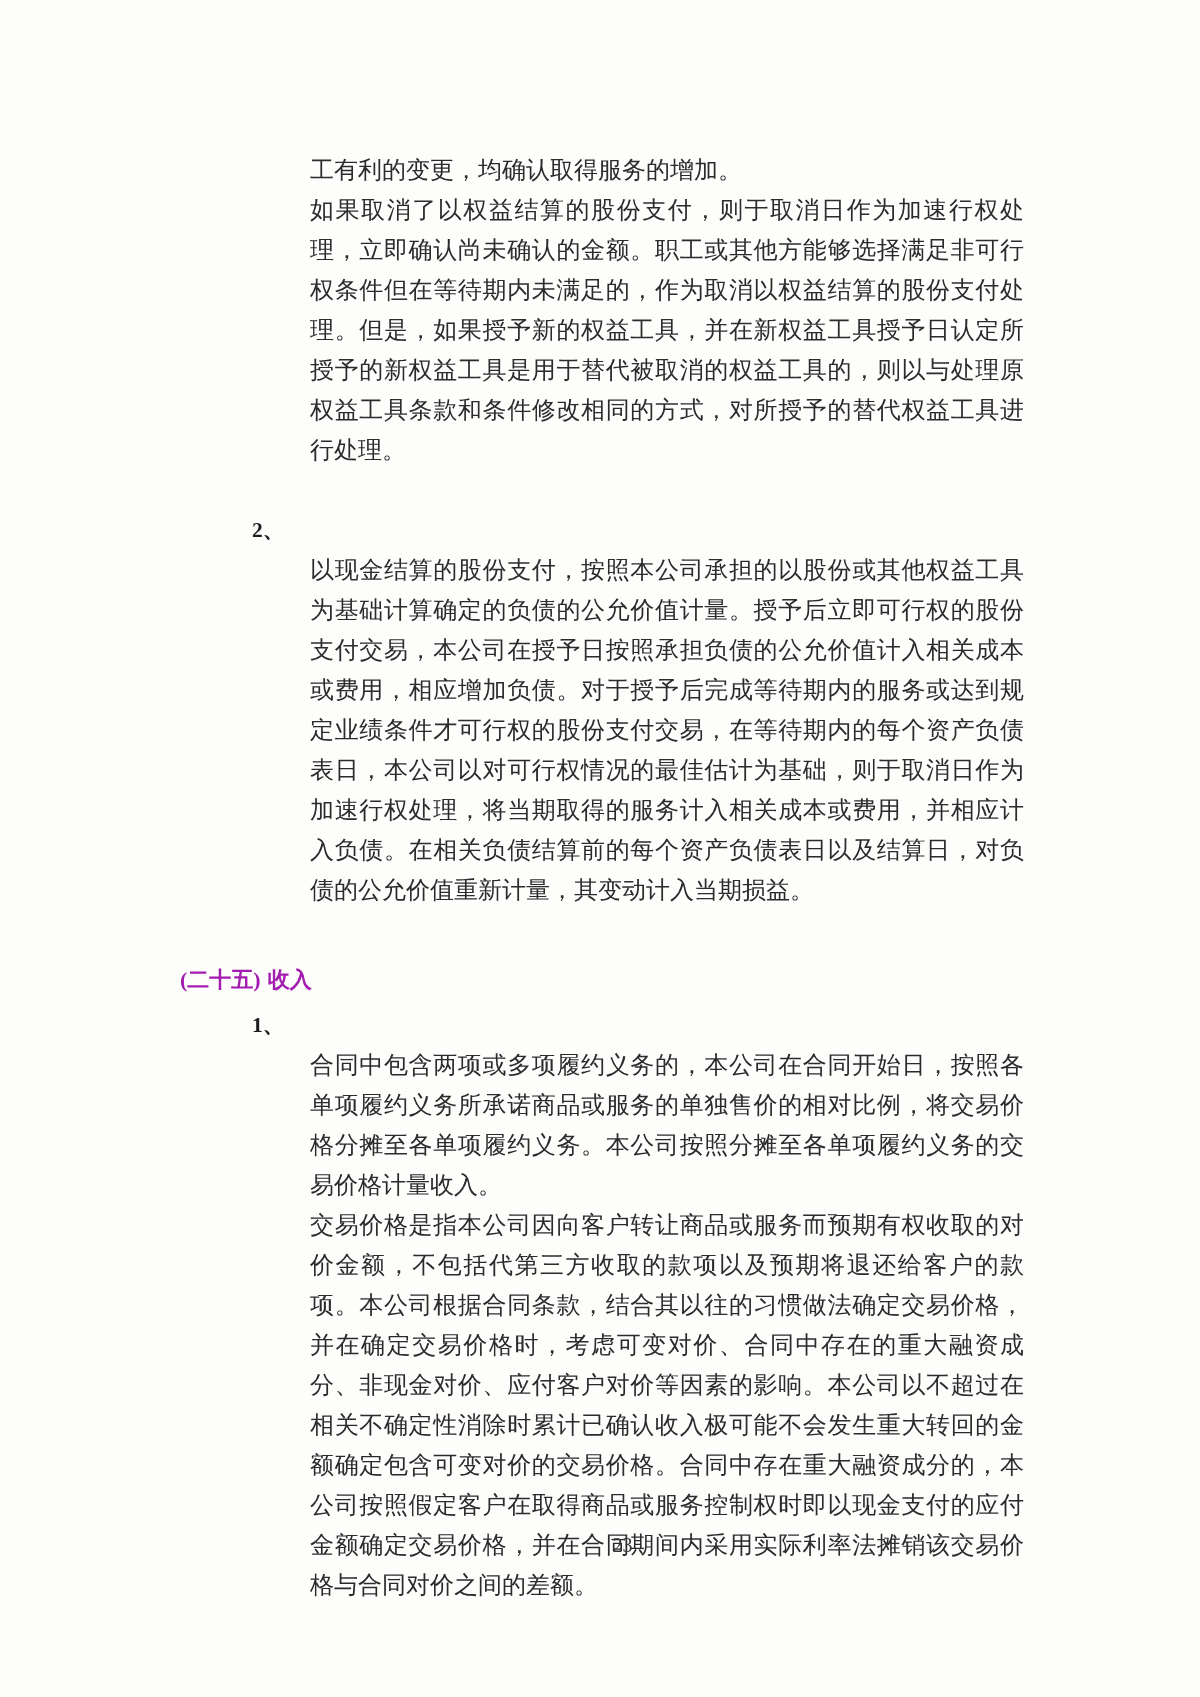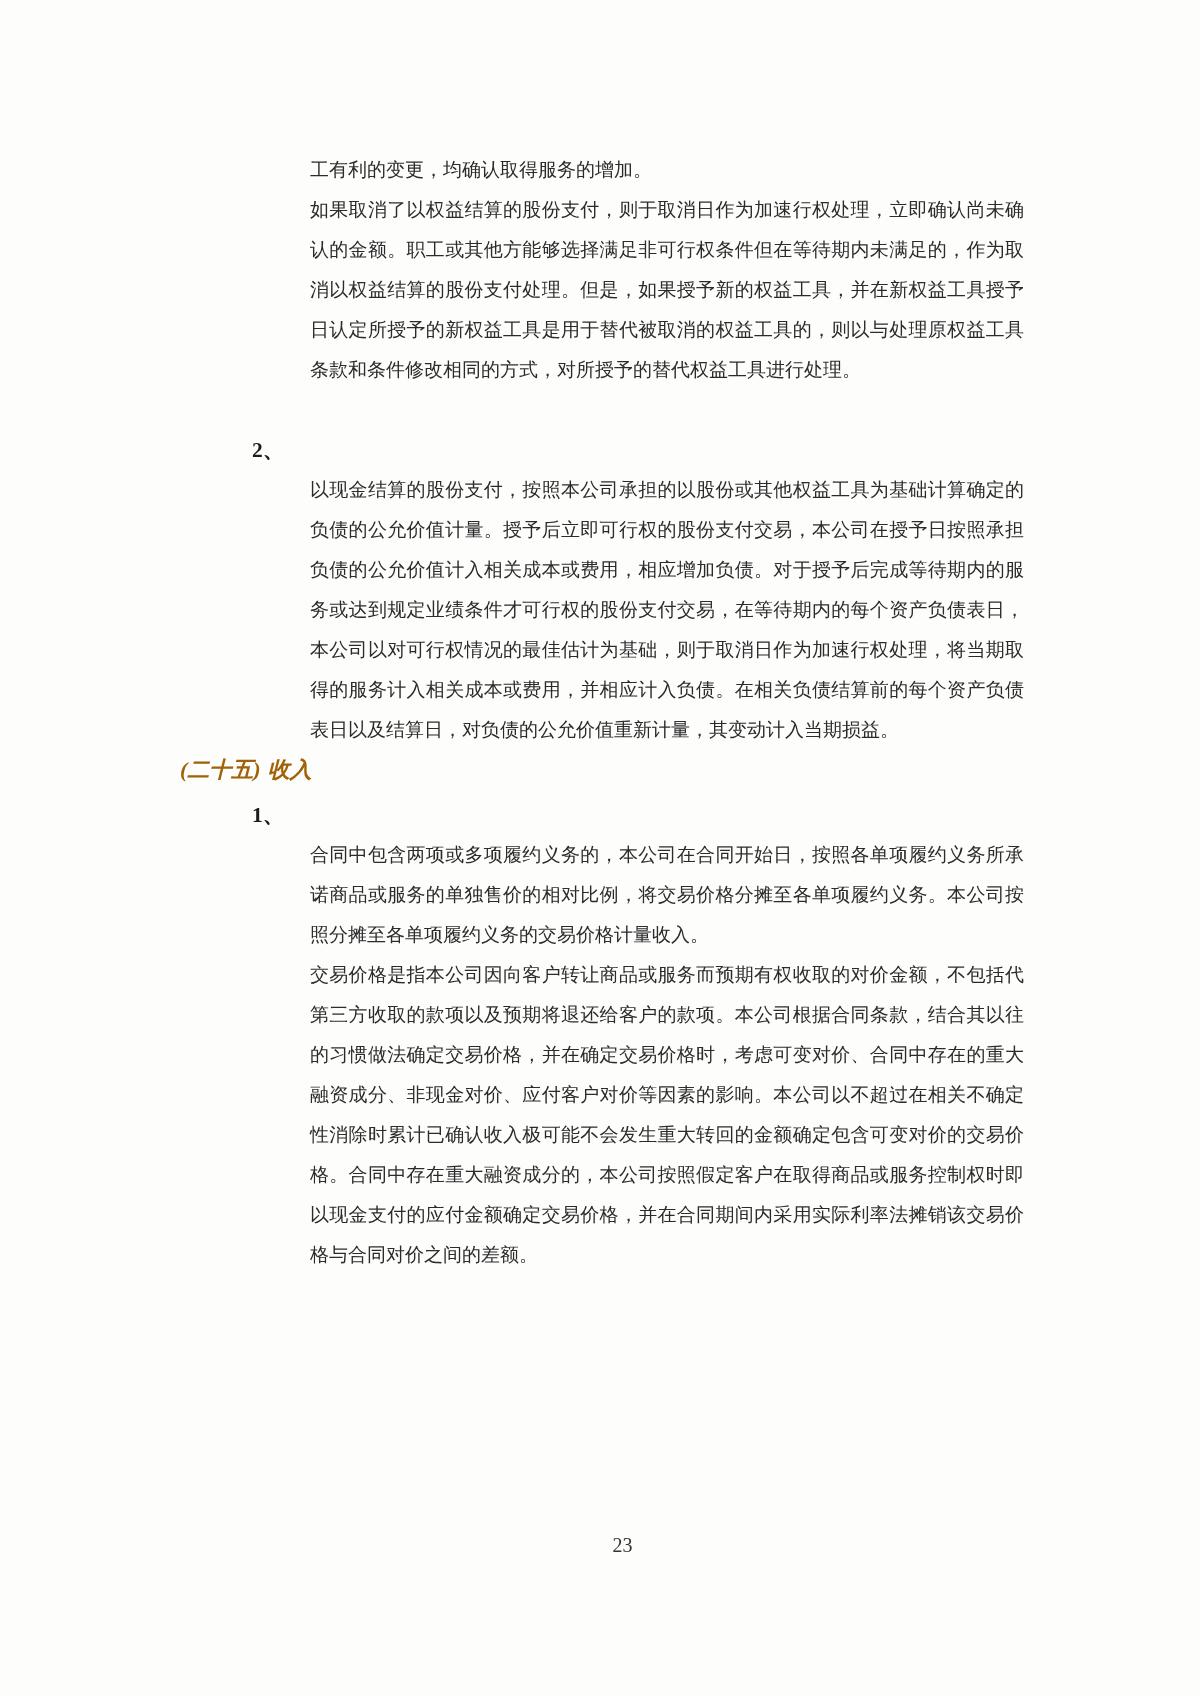--- a/index.html
+++ b/index.html
@@ -13,46 +13,46 @@
     overflow:hidden;
   }
   .content{
     position:absolute;
     left:180px;top:150px;
     width:845px;
   }
   .body-text{
     margin-left:130px;
     width:714px;
-    font-size:19px;
+    font-size:24px;
     line-height:40px;
     text-align:justify;
     text-justify:inter-ideograph;
     color:#2b2b2b;
   }
   .body-text p{margin:0;padding:0;}
   .item-heading{
     display:flex;
     font-weight:bold;
     font-size:21.5px;
     line-height:40px;
     color:#1c1c1c;
     margin-top:40px;
   }
   .item-heading .num{
     margin-left:72px;
     width:58px;
     flex:0 0 58px;
   }
   .section-heading{
+    margin-top:50px;
     font-weight:bold;
     font-size:22px;
     line-height:40px;
-    color:#a16207;
-    font-style:italic;
+    color:#a21caf;
   }
   .section-heading .sec-title{margin-left:7px;}
   .section-heading + .item-heading{margin-top:5px;}
   .page-number{
     position:absolute;
     left:0;right:0;
     top:1534px;
     text-align:center;
     font-size:20px;
     color:#333;

